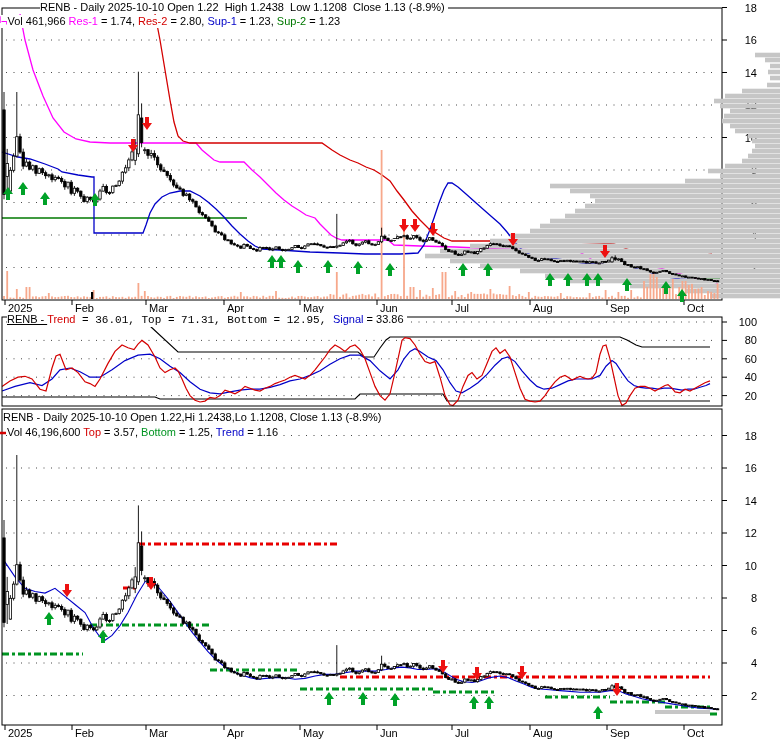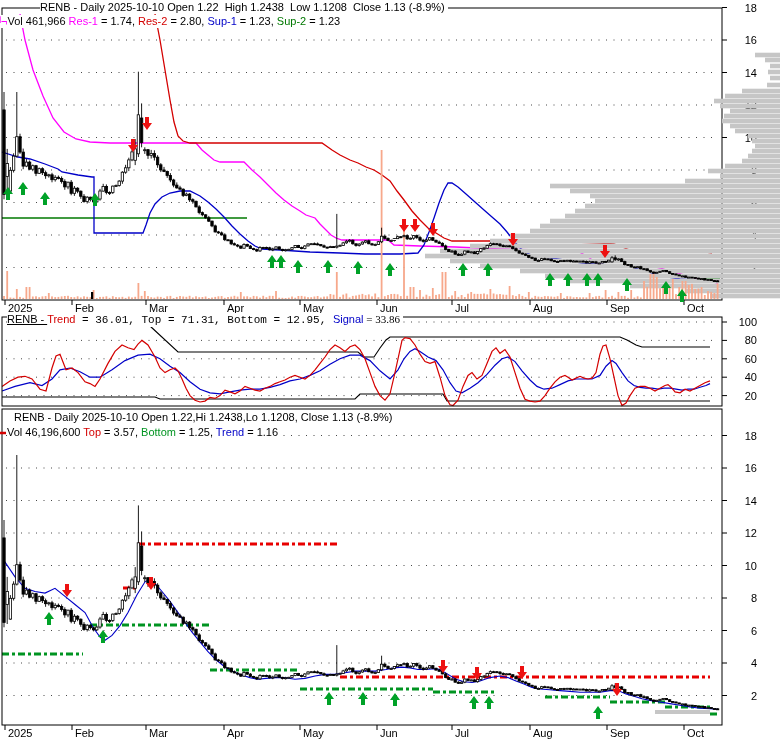--- a/index.html
+++ b/index.html
@@ -1373,16 +1373,16 @@
         <path d="M67,597 l-5,-7 h3 v-6 h4 v6 h3 z" fill="#ED1111"></path>
         <path d="M151,590 l-5,-7 h3 v-6 h4 v6 h3 z" fill="#ED1111"></path>
         <path d="M443,673 l-5,-7 h3 v-6 h4 v6 h3 z" fill="#ED1111"></path>
         <path d="M477,680 l-5,-7 h3 v-6 h4 v6 h3 z" fill="#ED1111"></path>
         <path d="M522,679 l-5,-7 h3 v-6 h4 v6 h3 z" fill="#ED1111"></path>
         <path d="M617,696 l-5,-7 h3 v-6 h4 v6 h3 z" fill="#ED1111"></path>
       </g>
     </svg>
   <div class="t" style="left:6px;top:1px;margin-left:34px;">RENB - Daily 2025-10-10 Open 1.22  High 1.2438  Low 1.1208  Close 1.13 (-8.9%)</div>
   <div class="t" id="leg1" style="left:1px;top:15px;"><span style="color: rgb(255, 0, 255);">¬</span><span style="color: rgb(0, 0, 0);">Vol 461,966 </span><span style="color: rgb(255, 0, 255);">Res-1</span><span style="color: rgb(0, 0, 0);"> = 1.74, </span><span style="color: rgb(212, 0, 0);">Res-2</span><span style="color: rgb(0, 0, 0);"> = 2.80, </span><span style="color: rgb(0, 0, 200);">Sup-1</span><span style="color: rgb(0, 0, 0);"> = 1.23, </span><span style="color: rgb(0, 120, 0);">Sup-2</span><span style="color: rgb(0, 0, 0);"> = 1.23</span></div>
-  <div class="t" id="leg2" style="left:7px;top:313px;"><span style="color: rgb(0, 0, 0); text-decoration: underline;">RENB - </span><span style="color: rgb(212, 0, 0);">Trend</span><span style="color: rgb(0, 0, 0); font-family: Liberation Mono, monospace;"> = 36.01, Top = 71.31, Bottom = 12.95, </span><span style="color: rgb(0, 0, 200);">Signal</span><span style="color: rgb(0, 0, 0); font-family: Liberation Serif, serif;"> = 33.86</span></div>
-  <div class="t" style="left:14px;top:411px;">RENB - Daily 2025-10-10 Open 1.22,Hi 1.2438,Lo 1.1208, Close 1.13 (-8.9%)</div>
+  <div class="t" id="leg2" style="left:7px;top:313px;"><span style="color: rgb(0, 0, 0); text-decoration: underline;">RENB - </span><span style="color: rgb(212, 0, 0);">Trend</span><span style="color: rgb(0, 0, 0); font-family: Liberation Mono, monospace;"> = 36.01, Top = 71.31, Bottom = 12.95, </span><span style="color: rgb(0, 0, 200);">Signal</span><span style="color: rgb(0, 0, 0);"> = 33.86</span></div>
+  <div class="t" style="left:3px;top:411px;">RENB - Daily 2025-10-10 Open 1.22,Hi 1.2438,Lo 1.1208, Close 1.13 (-8.9%)</div>
   <div class="t" id="leg3" style="left:7px;top:426px;"><span style="color: rgb(0, 0, 0);">Vol 46,196,600 </span><span style="color: rgb(212, 0, 0);">Top</span><span style="color: rgb(0, 0, 0);"> = 3.57, </span><span style="color: rgb(0, 148, 33);">Bottom</span><span style="color: rgb(0, 0, 0);"> = 1.25, </span><span style="color: rgb(0, 0, 200);">Trend</span><span style="color: rgb(0, 0, 0);"> = 1.16</span></div>
 </div>
 
 </body></html>

